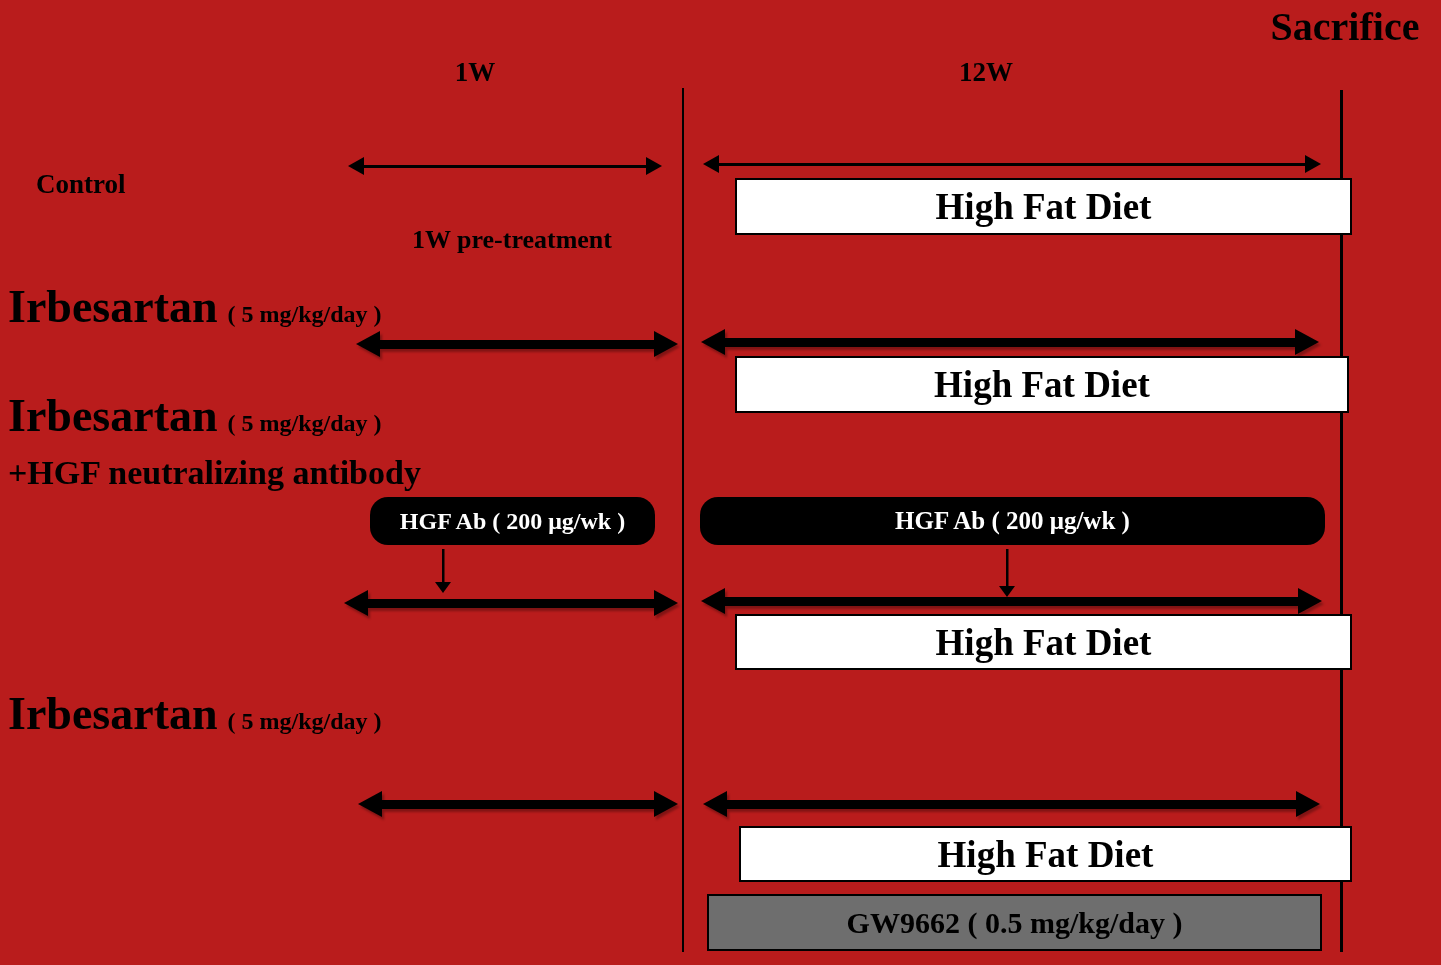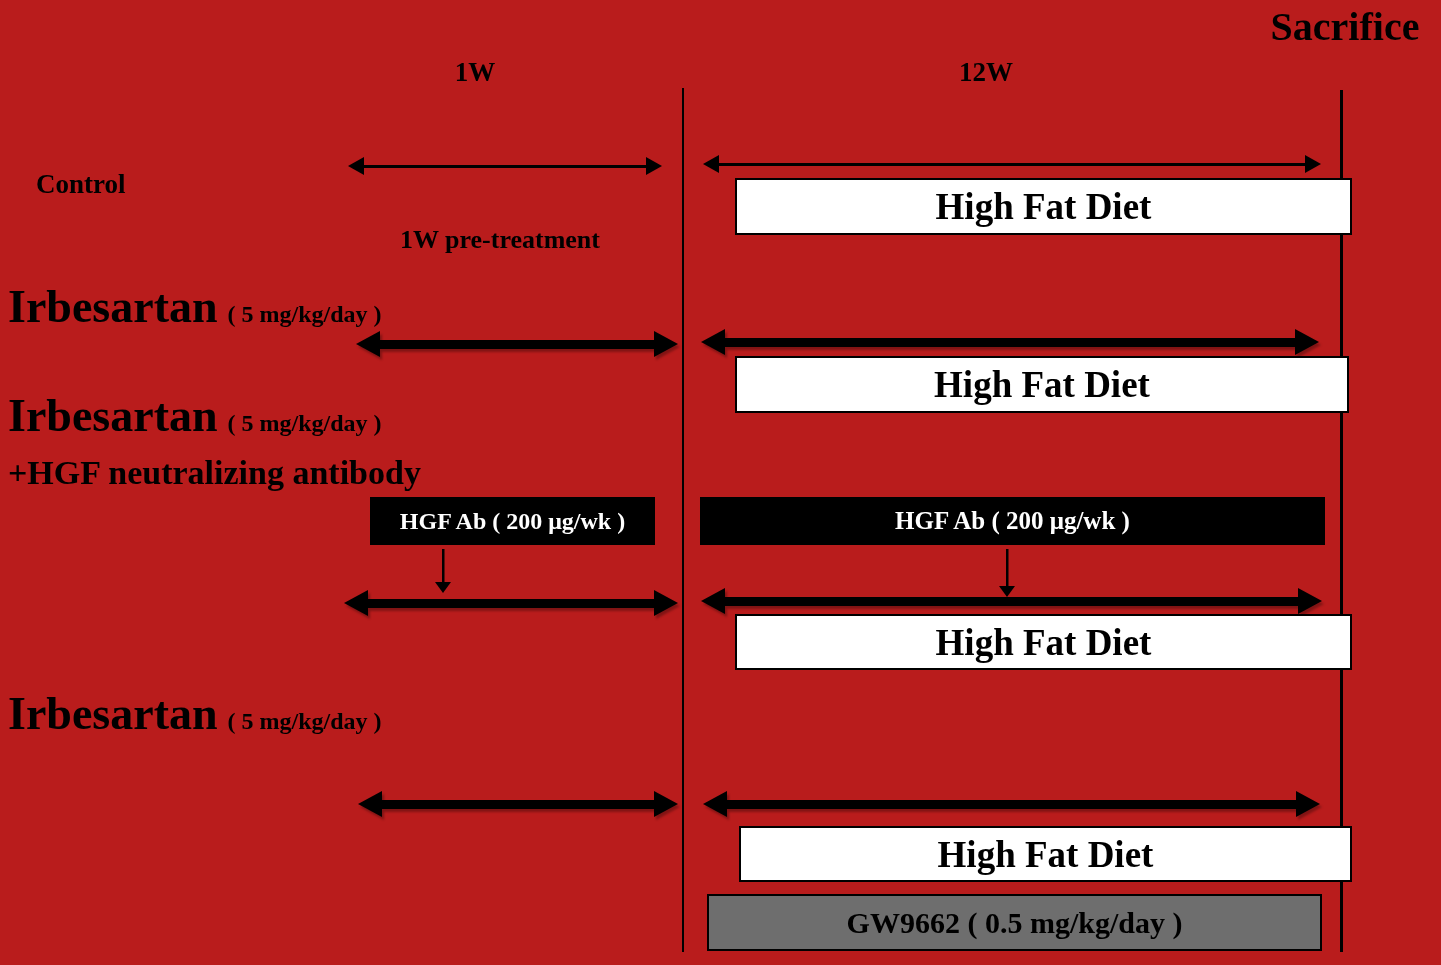--- a/index.html
+++ b/index.html
@@ -13,21 +13,21 @@
   .fs-title{font-size:40px;}
   .fs-week{font-size:27px;}
   .fs-group{font-size:34px;}
   .fs-pre{font-size:26px;}
   .g-dose{font-size:24px;margin-left:10px;font-weight:bold;}
   .g-name{font-size:46px;font-weight:bold;}
   
   .box{position:absolute;display:flex;align-items:center;justify-content:center;
        font-weight:bold;box-sizing:border-box;white-space:nowrap;}
   .hfd{background:#ffffff;border:2.5px solid #000;font-size:37px;margin-left:32px;}
-  .hgf{background:#000000;color:#ffffff;font-size:25px;}
+  .hgf{background:#000000;color:#ffffff;font-size:25px;border-radius:18px;}
   .gw{background:#6e6e6e;border:2.5px solid #000;color:#000;font-size:30px;}
   
   .arr{position:absolute;}
   .arr.thin{background:linear-gradient(#000,#000) no-repeat center / calc(100% - 26px) 3px;}
   .arr.thin::before{content:"";position:absolute;left:0;top:50%;margin-top:-9px;
     border-top:9px solid transparent;border-bottom:9px solid transparent;border-right:16px solid #000;}
   .arr.thin::after{content:"";position:absolute;right:0;top:50%;margin-top:-9px;
     border-top:9px solid transparent;border-bottom:9px solid transparent;border-left:16px solid #000;}
   .arr.thick{background:linear-gradient(#000,#000) no-repeat center / calc(100% - 40px) 9px;
     filter:drop-shadow(2px 3px 1px rgba(0,0,0,0.30));}
@@ -50,21 +50,21 @@
   <div class="vline" style="left:1340px;top:90px;width:3px;height:862px;"></div>
 
   <div class="lbl fs-title center" style="left:1245px;top:6px;width:200px;">Sacrifice</div>
   <div class="lbl fs-week center" style="left:425px;top:58px;width:100px;">1W</div>
   <div class="lbl fs-week center" style="left:936px;top:58px;width:100px;">12W</div>
 
   <div class="lbl fs-week" style="left:36px;top:126px;margin-top:44px;">Control</div>
   <div class="arr thin" style="left:348px;top:154px;width:314px;height:24px;"></div>
   <div class="arr thin" style="left:703px;top:152px;width:618px;height:24px;"></div>
   <div class="box hfd" style="left:703px;top:178px;width:617px;height:57px;">High Fat Diet</div>
-  <div class="lbl fs-pre center" style="left:368px;top:226px;width:264px;">1W pre-treatment</div>
+  <div class="lbl fs-pre center" style="left:380px;top:226px;width:264px;">1W pre-treatment</div>
 
   <div class="lbl" style="left:8px;top:283px;">
     <span class="g-name">Irbesartan</span><span class="g-dose">( 5 mg/kg/day )</span>
   </div>
   <div class="arr thick" style="left:356px;top:329px;width:322px;height:30px;"></div>
   <div class="arr thick" style="left:701px;top:327px;width:618px;height:30px;"></div>
   <div class="box hfd" style="left:703px;top:356px;width:614px;height:57px;">High Fat Diet</div>
 
   <div class="lbl" style="left:8px;top:392px;">
     <span class="g-name">Irbesartan</span><span class="g-dose">( 5 mg/kg/day )</span>

